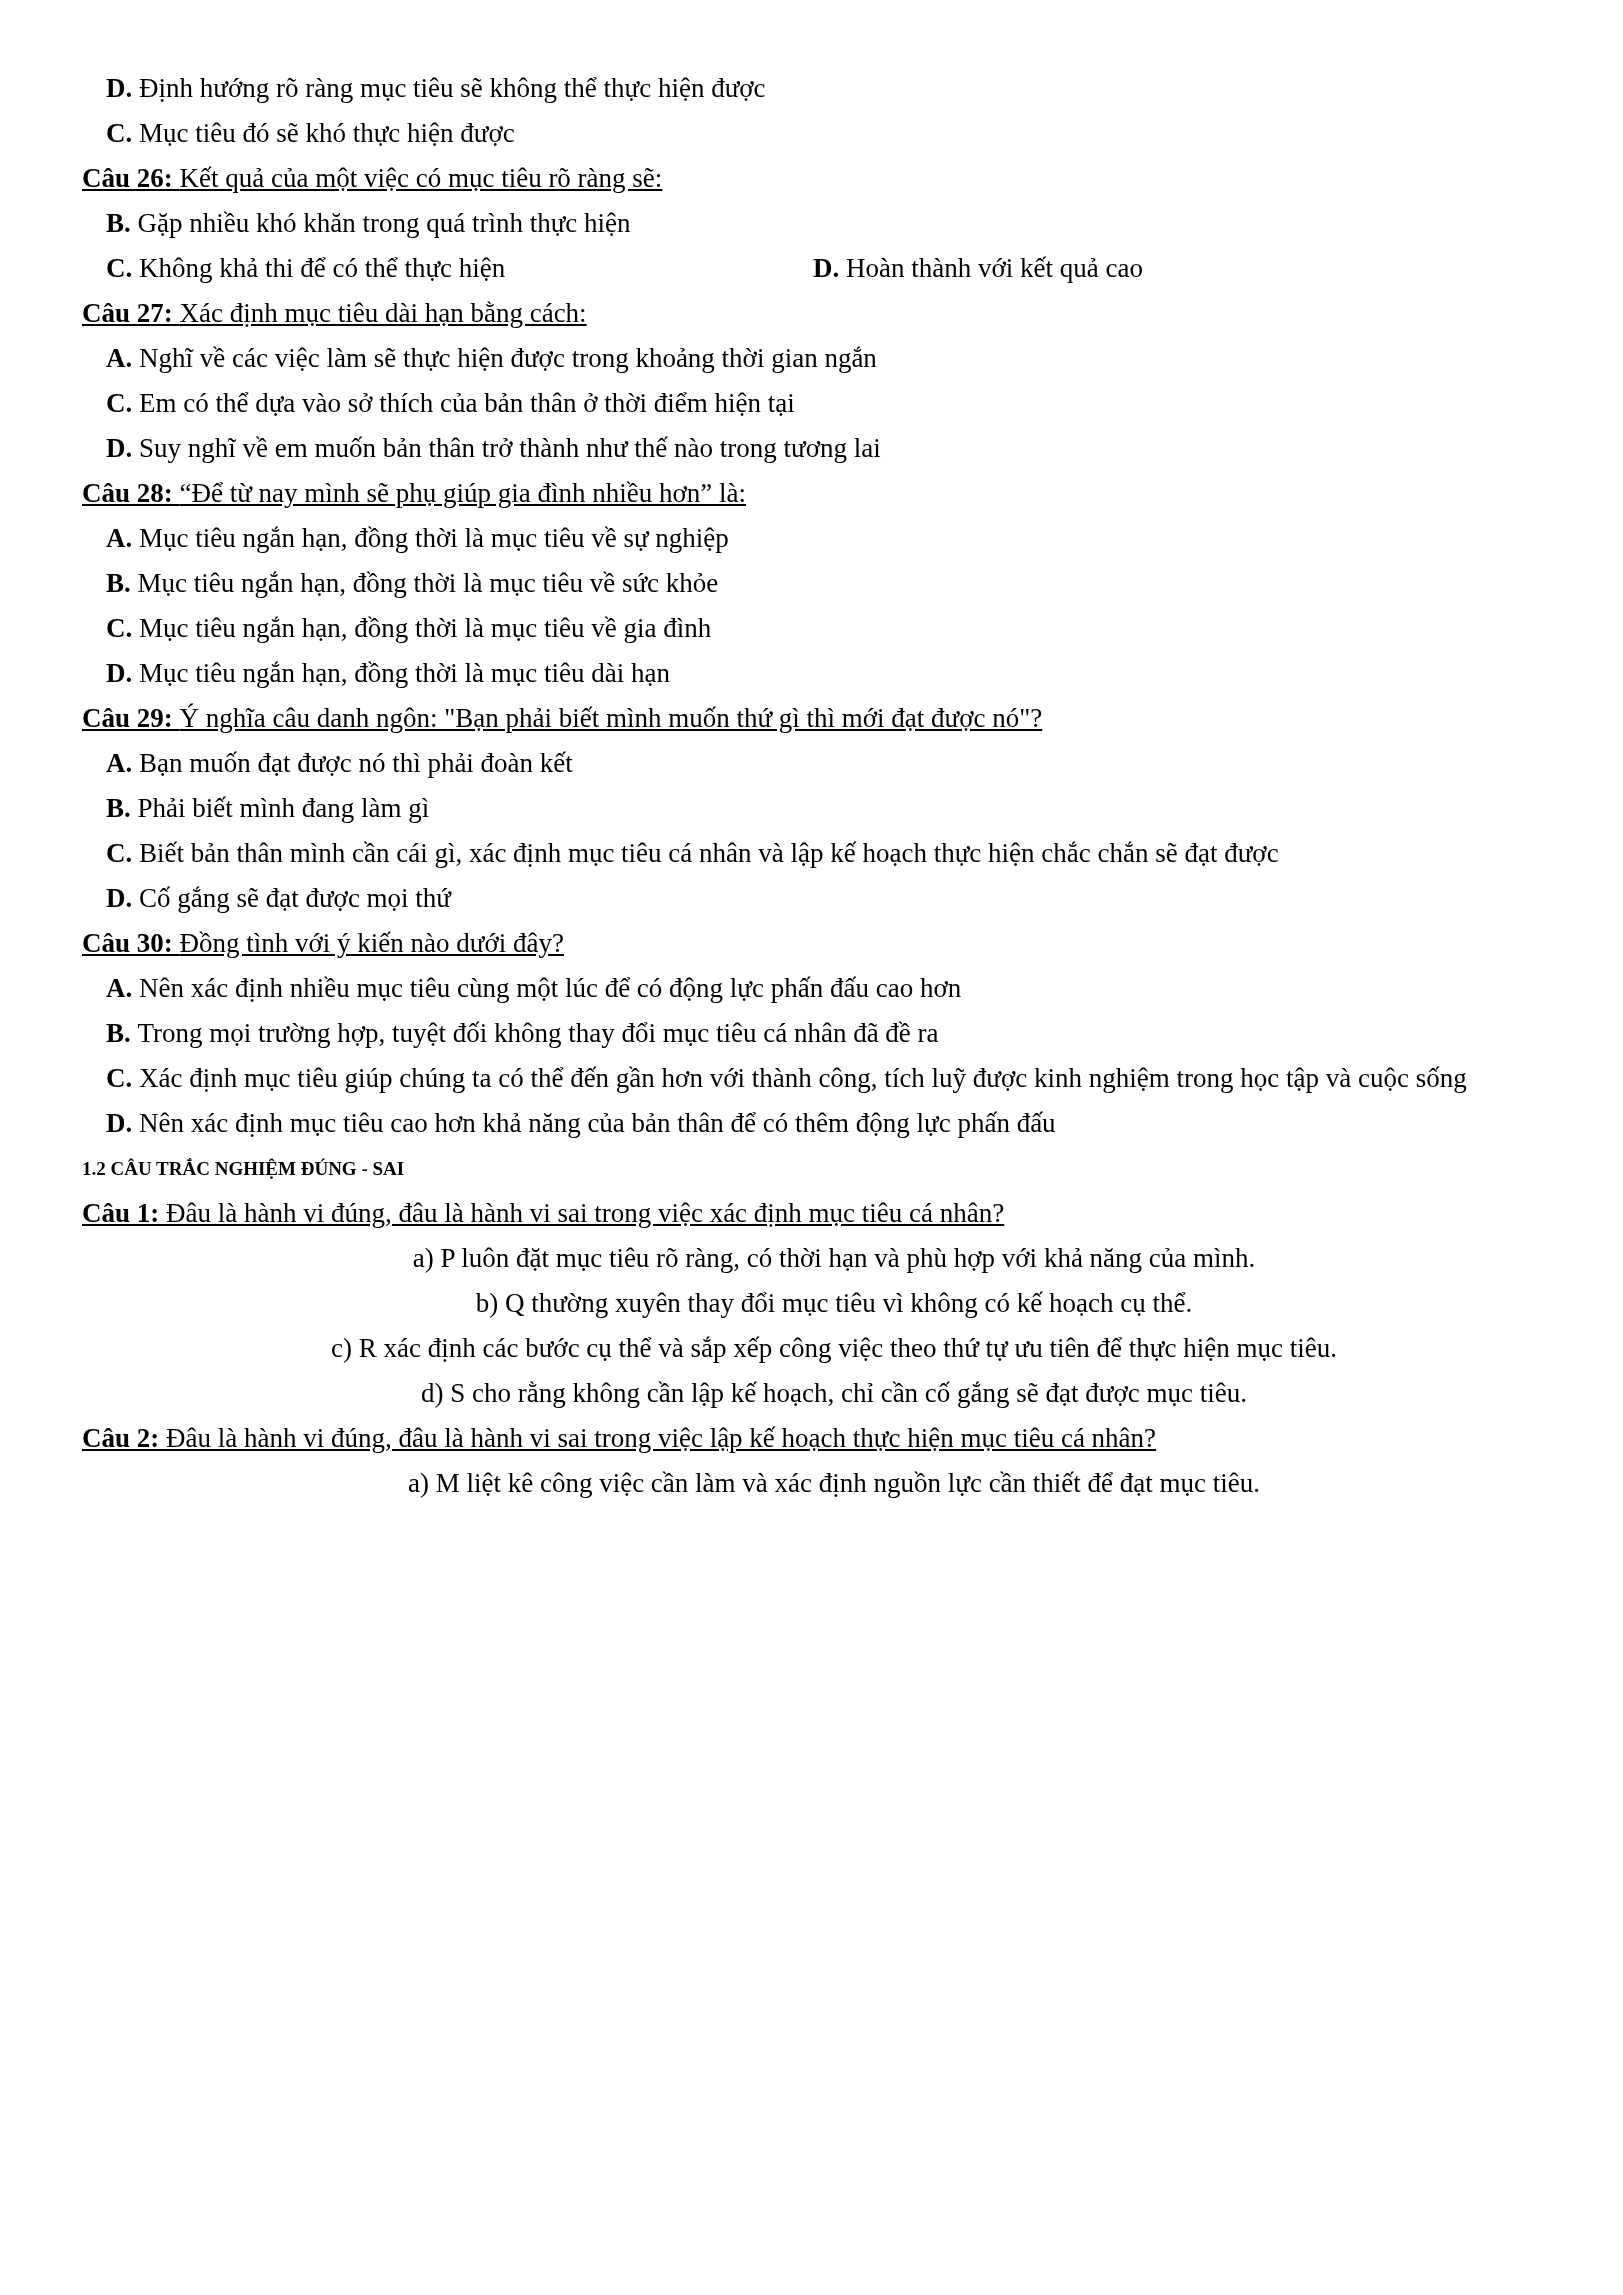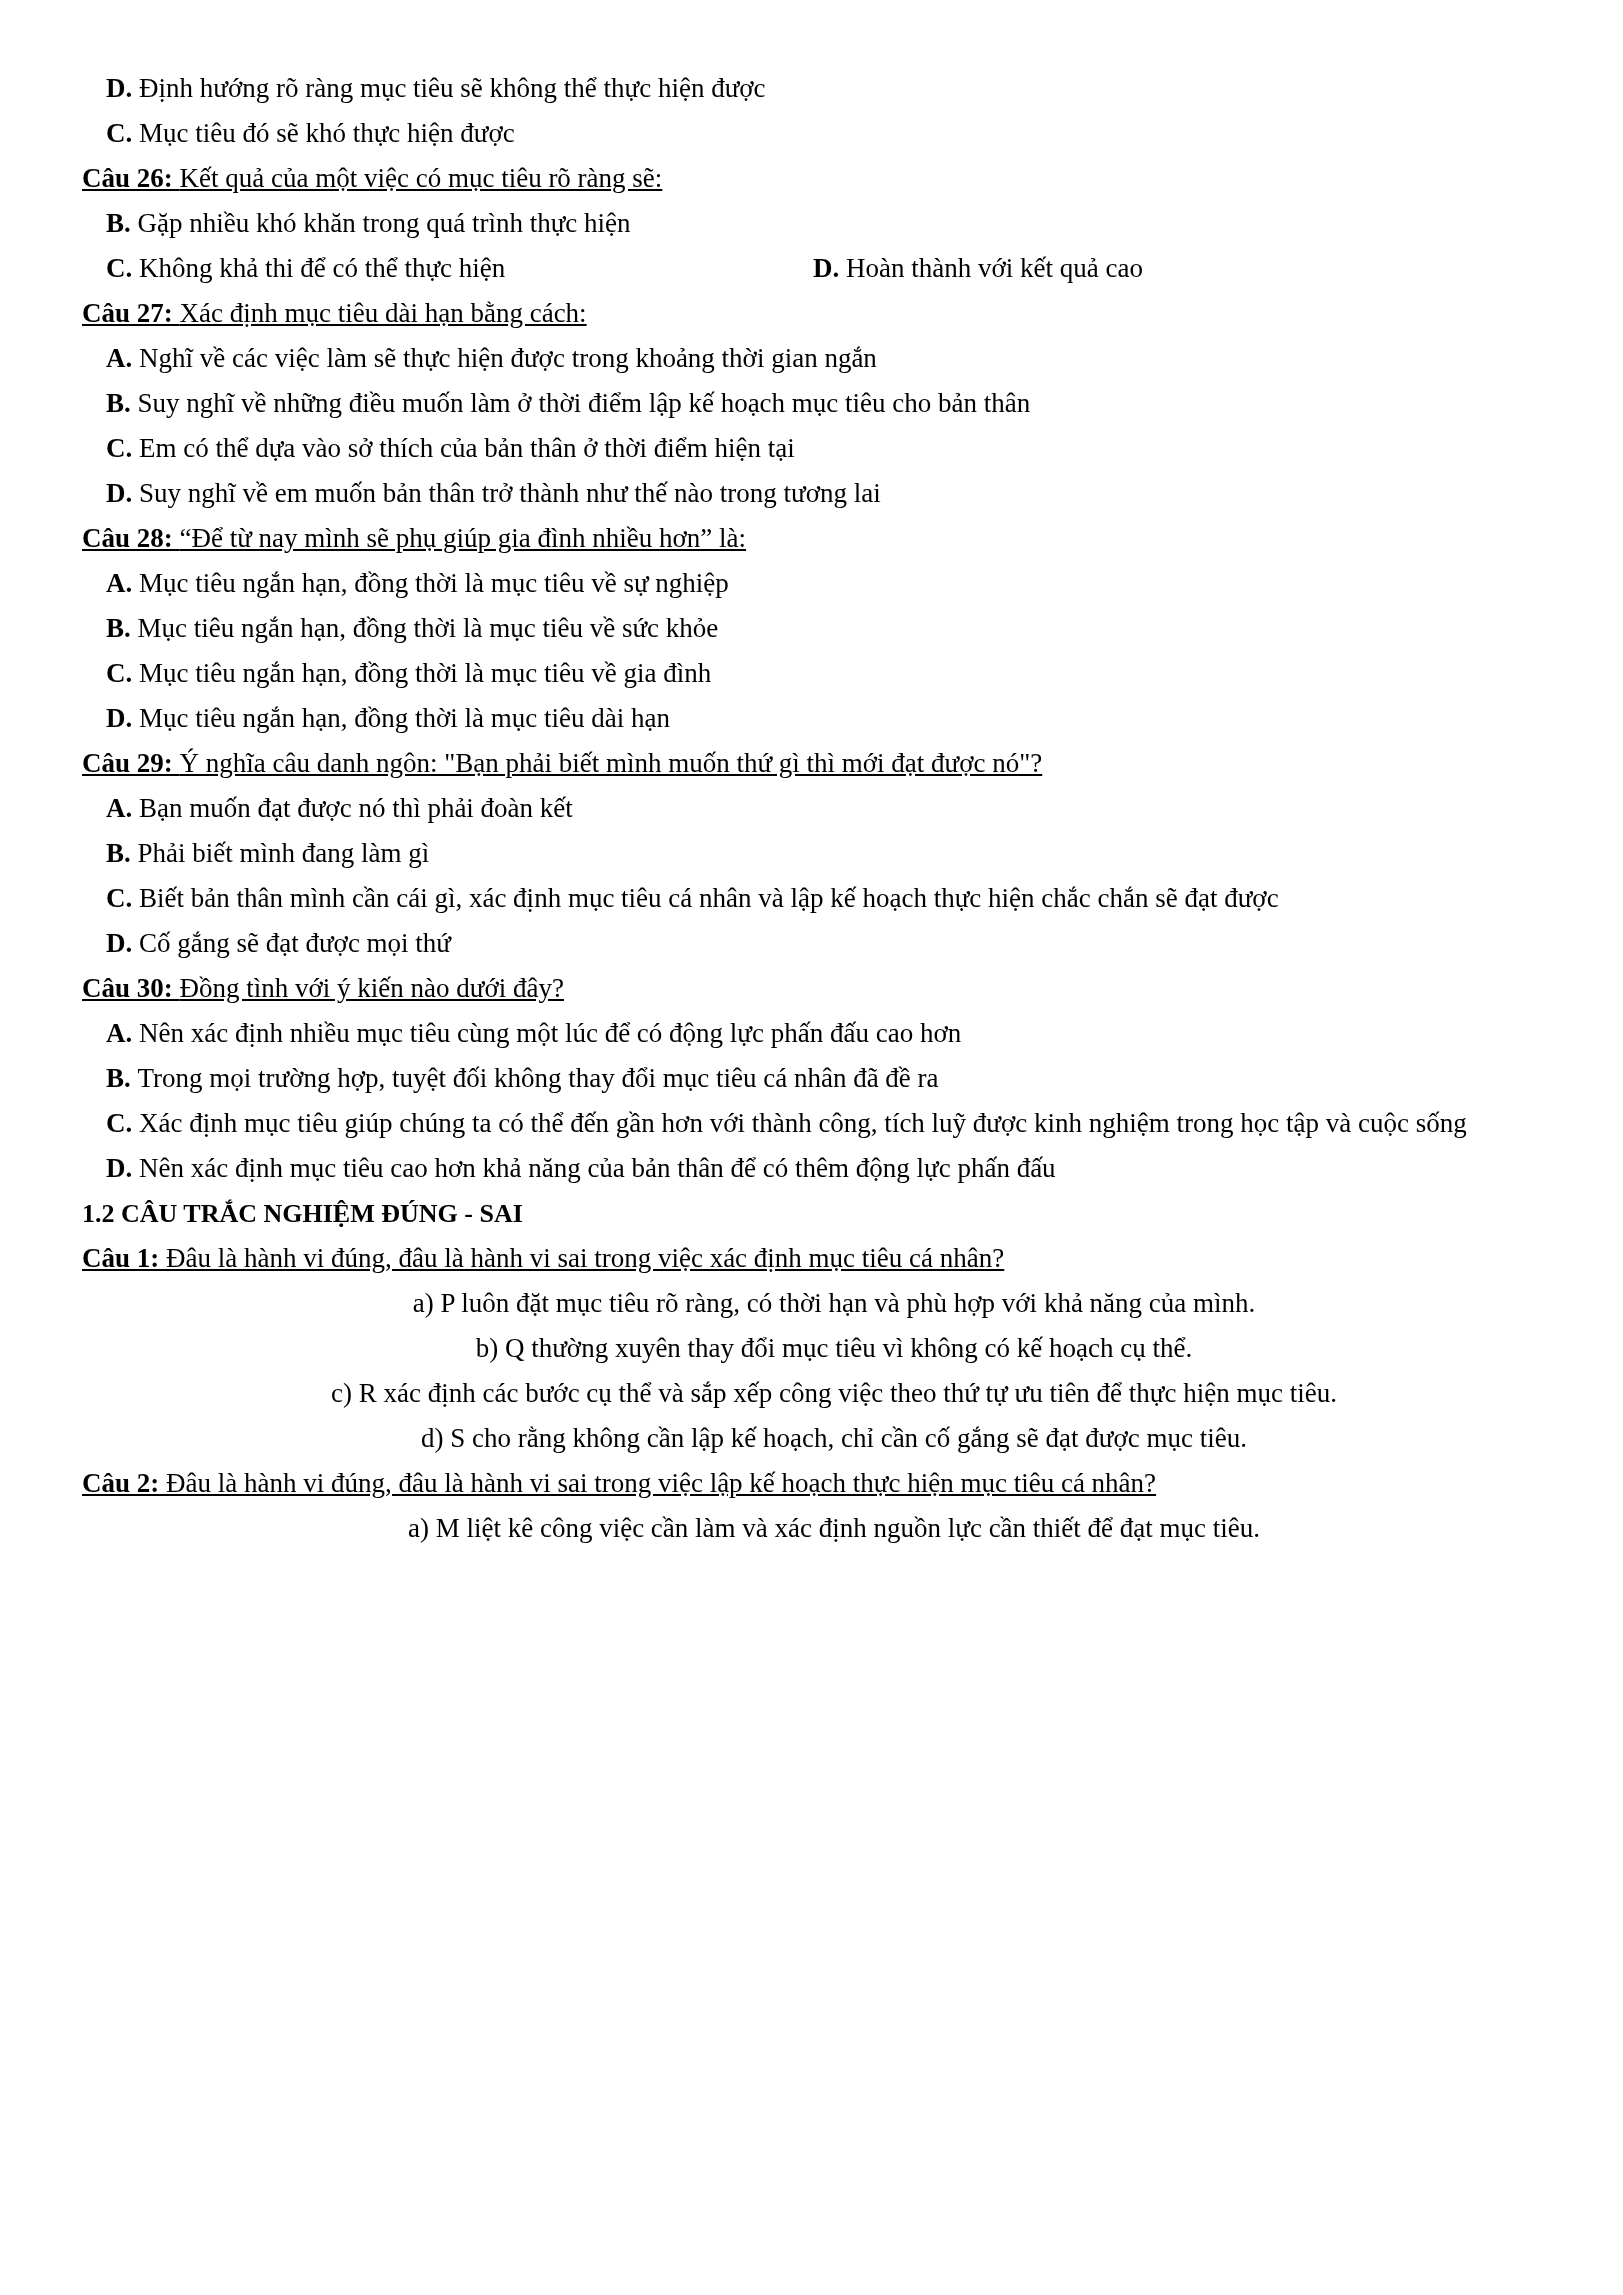--- a/index.html
+++ b/index.html
@@ -13,21 +13,21 @@
     font-family: "Liberation Serif", "DejaVu Serif", serif;
     font-size: 27px;
     line-height: 45px;
     color: #000000;
   }
   .line { text-align: justify; }
   .line b { font-weight: bold; }
   .question { padding-left: 0; text-decoration: underline; }
   .option { padding-left: 24px; }
   .statement { padding-left: 0; text-align: center; margin-left: 44px; }
-  .heading { font-weight: bold; text-align: left; font-size: 26px; }
+  .heading { font-weight: bold; text-align: left; font-size: 19px; }
   .pair { display: flex; text-align: left; }
   .pair .cell-left { flex: 0 0 707px; }
   .pair .cell-right { flex: 1 1 auto; }
 </style>
 </head>
 <body>
 
 <div class="page">
   <div>
       <div class="line option"><b>D. </b>Định hướng rõ ràng mục tiêu sẽ không thể thực hiện được</div>
@@ -35,21 +35,20 @@
       <div class="line question"><b>Câu 26: </b>Kết quả của một việc có mục tiêu rõ ràng sẽ:</div>
       <div class="line option pair">
         <span class="cell-right"><b>B. </b>Gặp nhiều khó khăn trong quá trình thực hiện</span>
       </div>
       <div class="line option pair">
         <span class="cell-left"><b>C. </b>Không khả thi để có thể thực hiện</span>
         <span class="cell-right"><b>D. </b>Hoàn thành với kết quả cao</span>
       </div>
       <div class="line question"><b>Câu 27: </b>Xác định mục tiêu dài hạn bằng cách:</div>
       <div class="line option"><b>A. </b>Nghĩ về các việc làm sẽ thực hiện được trong khoảng thời gian ngắn</div>
-      <div class="line option"><b>B. </b>Suy nghĩ về những điều muốn làm ở thời điểm lập kế hoạch mục tiêu cho bản thân</div>
       <div class="line option"><b>C. </b>Em có thể dựa vào sở thích của bản thân ở thời điểm hiện tại</div>
       <div class="line option"><b>D. </b>Suy nghĩ về em muốn bản thân trở thành như thế nào trong tương lai</div>
       <div class="line question"><b>Câu 28: </b>“Để từ nay mình sẽ phụ giúp gia đình nhiều hơn” là:</div>
       <div class="line option"><b>A. </b>Mục tiêu ngắn hạn, đồng thời là mục tiêu về sự nghiệp</div>
       <div class="line option"><b>B. </b>Mục tiêu ngắn hạn, đồng thời là mục tiêu về sức khỏe</div>
       <div class="line option"><b>C. </b>Mục tiêu ngắn hạn, đồng thời là mục tiêu về gia đình</div>
       <div class="line option"><b>D. </b>Mục tiêu ngắn hạn, đồng thời là mục tiêu dài hạn</div>
       <div class="line question"><b>Câu 29: </b>Ý nghĩa câu danh ngôn: "Bạn phải biết mình muốn thứ gì thì mới đạt được nó"?</div>
       <div class="line option"><b>A. </b>Bạn muốn đạt được nó thì phải đoàn kết</div>
       <div class="line option"><b>B. </b>Phải biết mình đang làm gì</div>

